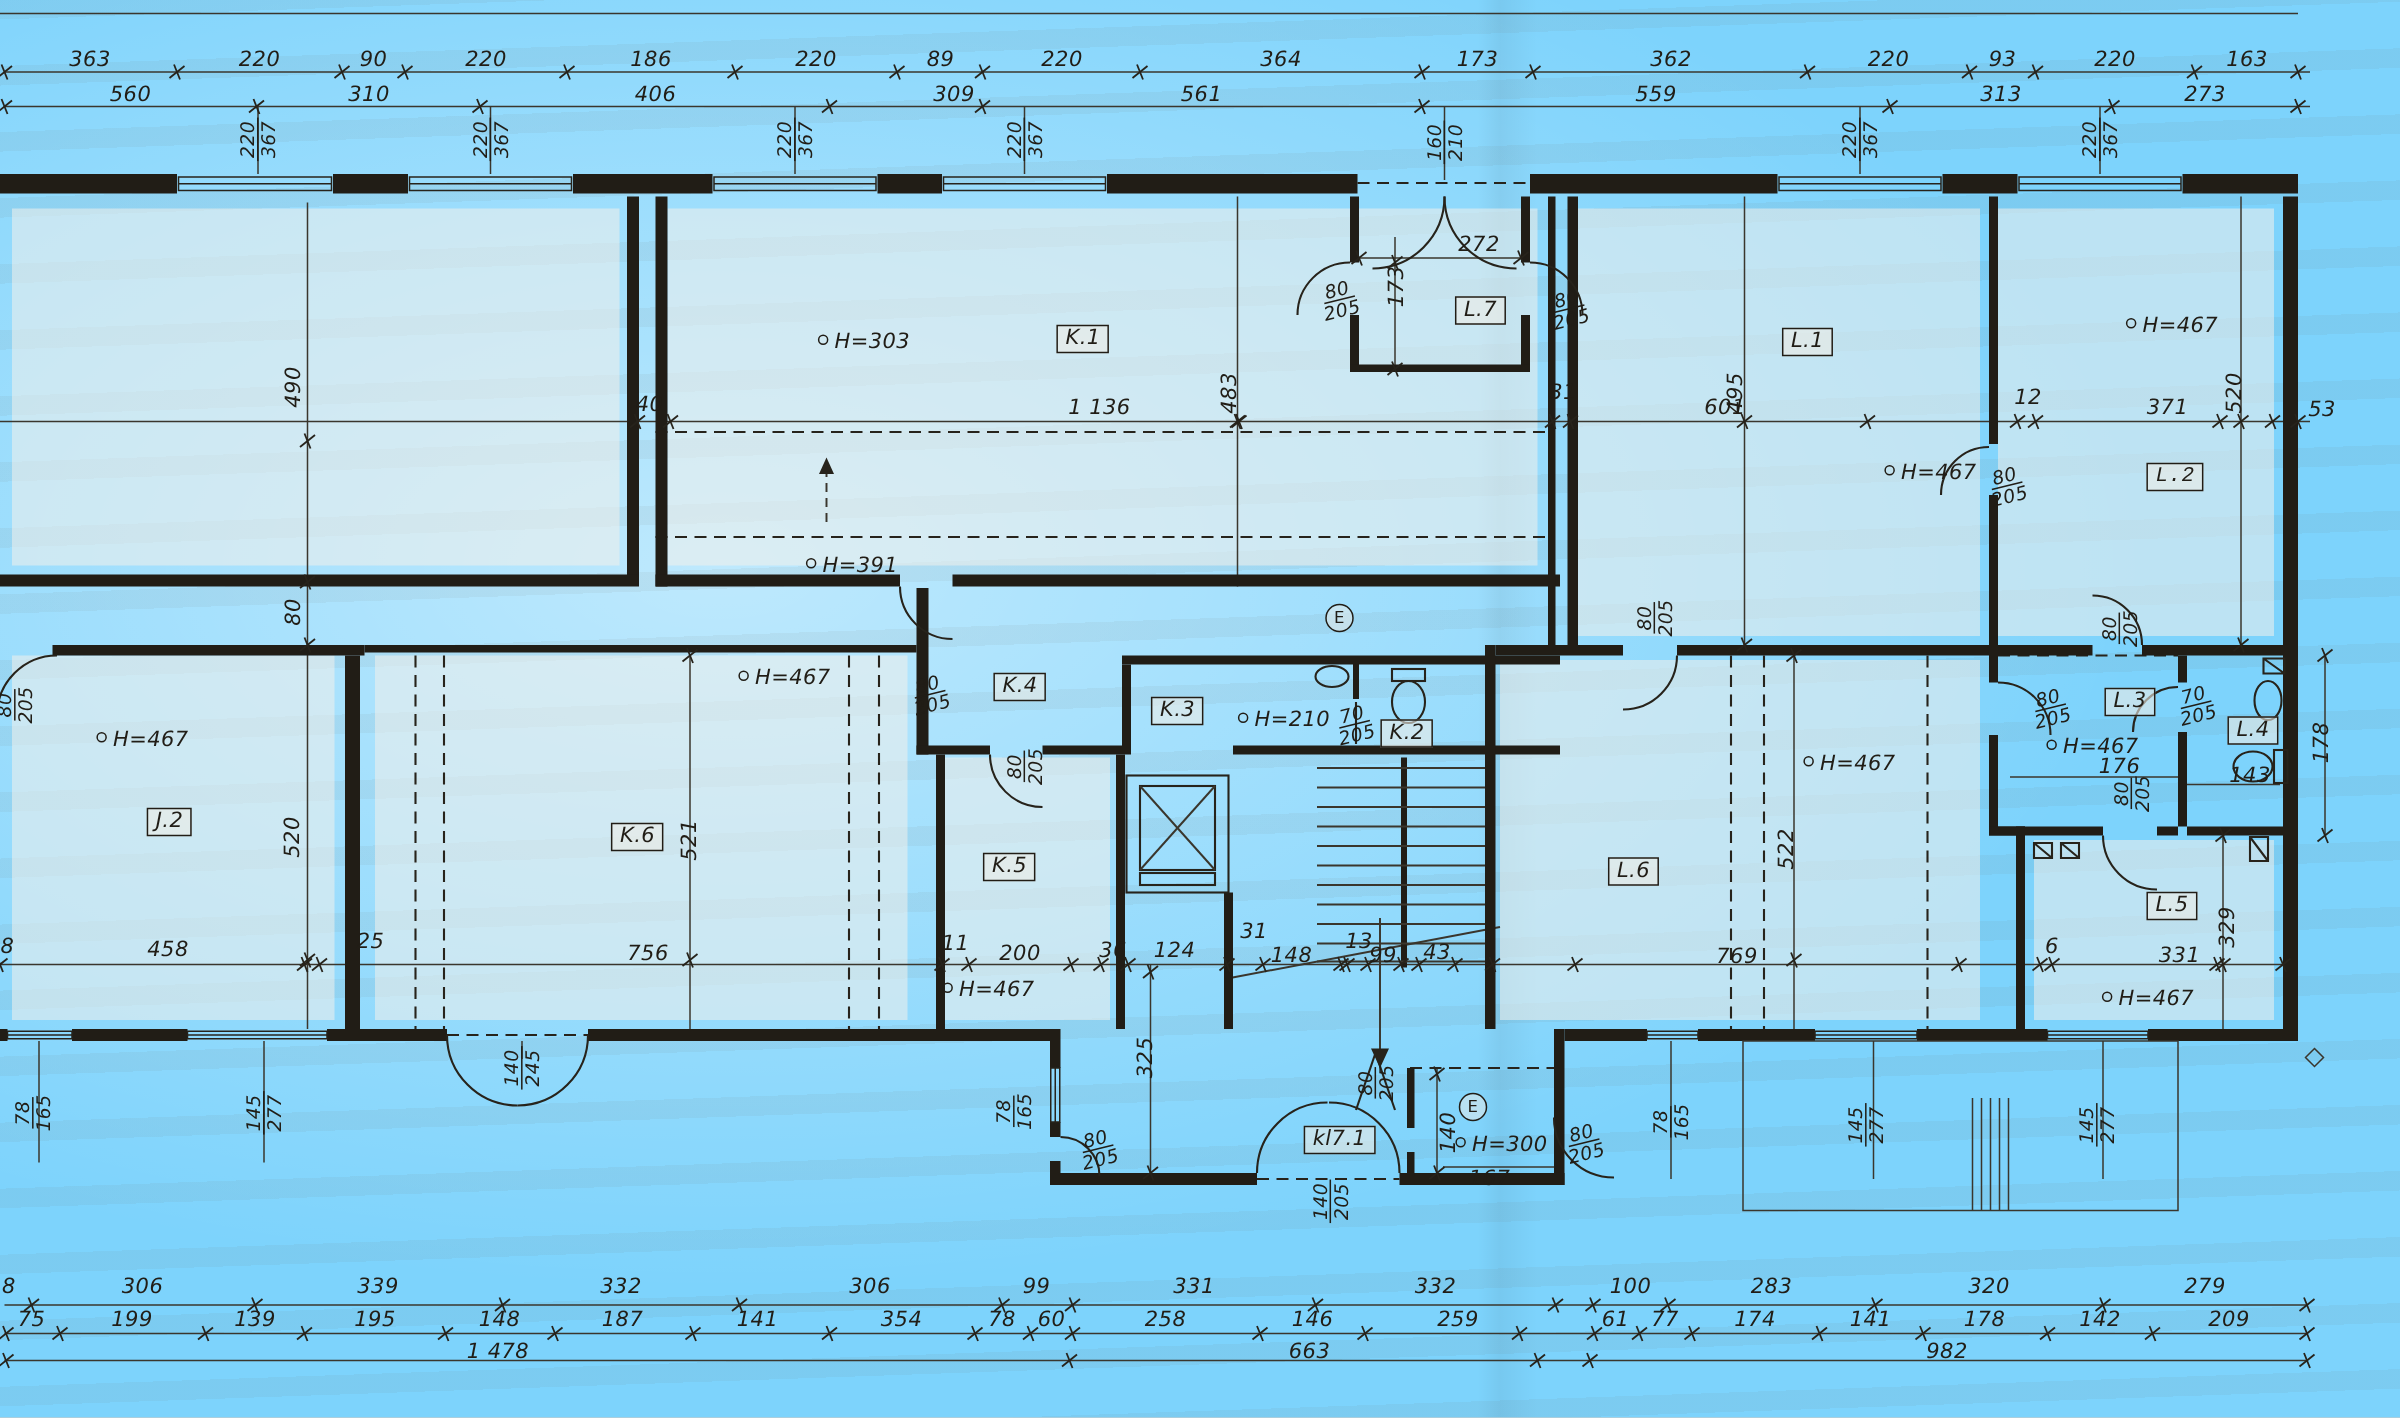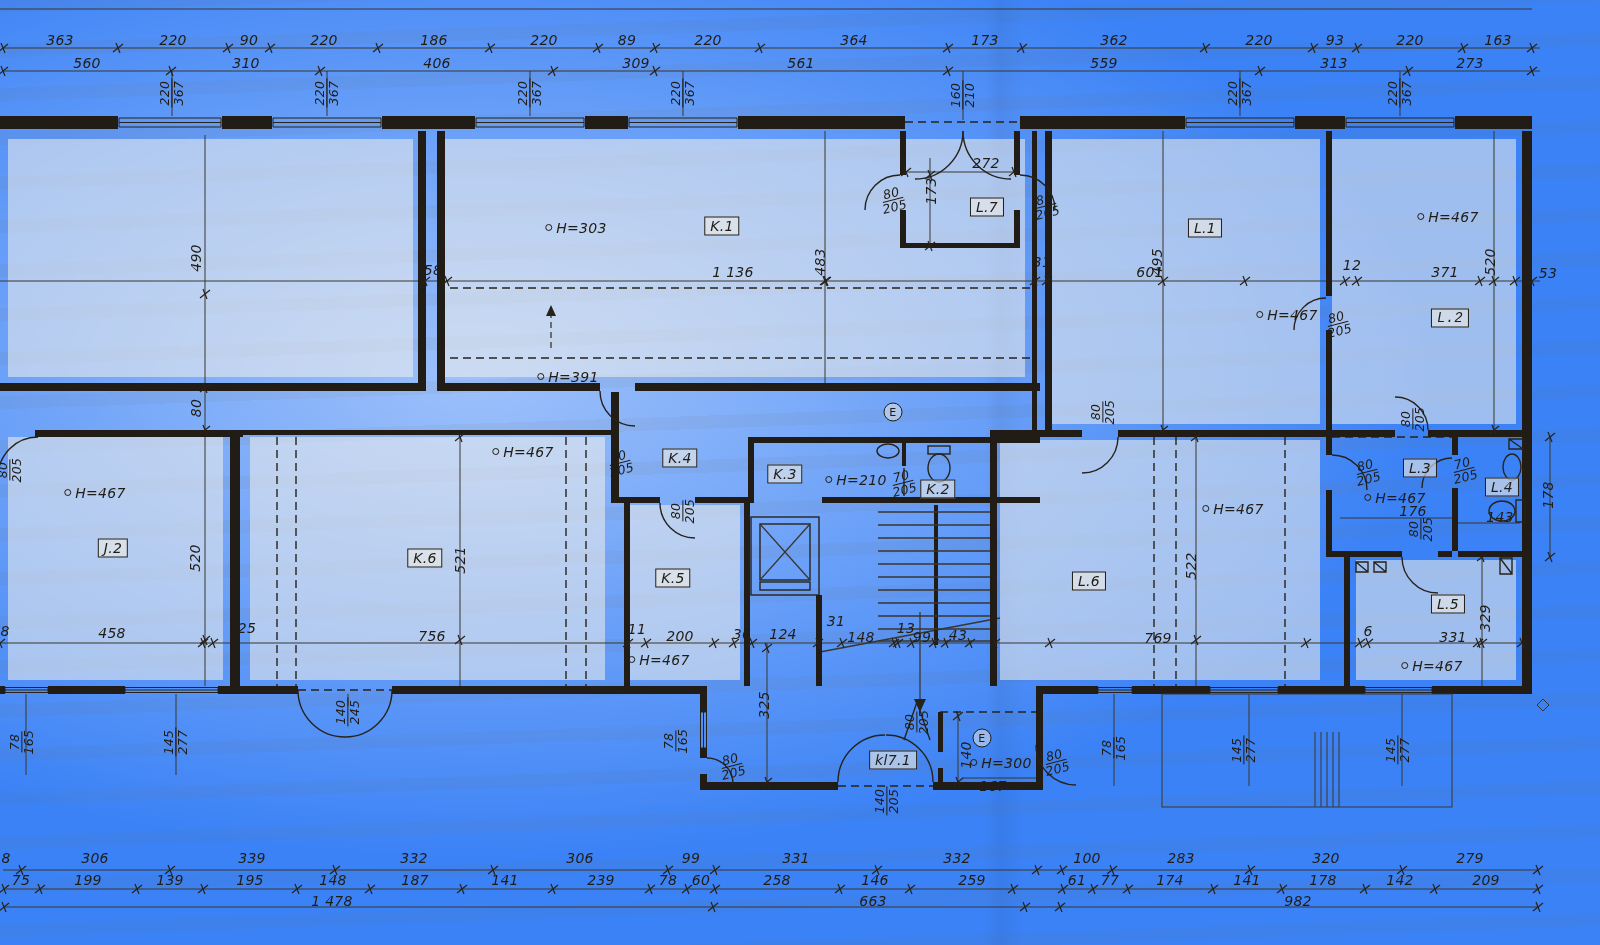--- a/index.html
+++ b/index.html
@@ -1,17 +1,17 @@
 <!DOCTYPE html>
 <html style="--paper: #e8e6e1; --ink: #211d16;"><head>
 <meta charset="utf-8">
 <style>
   html,body{margin:0;padding:0;background:#cfccc6;}
   #stage{position:relative;width:1600px;height:945px;overflow:hidden;
-    background:#3b82f6;
+    background:#7dd3fc;
     font-family:"DejaVu Sans",sans-serif;}
   #stage::before{content:"";position:absolute;inset:0;pointer-events:none;
     background:
       repeating-linear-gradient(178deg, rgba(110,104,92,.07) 0 13px, rgba(0,0,0,0) 13px 44px),
       linear-gradient(90deg, rgba(0,0,0,0) 0 985px, rgba(0,0,0,.05) 1000px, rgba(0,0,0,0) 1025px),
       radial-gradient(ellipse at 30% 40%, rgba(255,255,255,.5), rgba(0,0,0,0) 60%);}
   svg{position:absolute;left:0;top:0;}
   .w{fill:var(--ink,#211d16);}
   .tint{fill:#f3f1eb;opacity:.55;}
   .tl{stroke:#3a362d;stroke-width:1;fill:none;}
@@ -548,21 +548,21 @@
         <span class="den">210</span>
       </div>
       <div class="lbl k-frac" style="left: 1240px; top: 93px; transform: translate(-50%, -50%) rotate(-90deg);">
         <span class="num">220</span>
         <span class="den">367</span>
       </div>
       <div class="lbl k-frac" style="left: 1400px; top: 93px; transform: translate(-50%, -50%) rotate(-90deg);">
         <span class="num">220</span>
         <span class="den">367</span>
       </div>
-      <div class="lbl k-dim" style="left: 433px; top: 270px; transform: translate(-50%, -50%);">58</div>
+      <div class="lbl k-dim" style="left: 433px; top: 270px; transform: translate(-50%, -50%);">40</div>
       <div class="lbl k-dim" style="left: 733px; top: 272px; transform: translate(-50%, -50%);">1 136</div>
       <div class="lbl k-dim" style="left: 1042px; top: 262px; transform: translate(-50%, -50%);">31</div>
       <div class="lbl k-dim" style="left: 1150px; top: 272px; transform: translate(-50%, -50%);">601</div>
       <div class="lbl k-dim" style="left: 1352px; top: 265px; transform: translate(-50%, -50%);">12</div>
       <div class="lbl k-dim" style="left: 1445px; top: 272px; transform: translate(-50%, -50%);">371</div>
       <div class="lbl k-dim" style="left: 1548px; top: 273px; transform: translate(-50%, -50%);">53</div>
       <div class="lbl k-dim" style="left: 196px; top: 258px; transform: translate(-50%, -50%) rotate(-90deg);">490</div>
       <div class="lbl k-dim" style="left: 820px; top: 262px; transform: translate(-50%, -50%) rotate(-90deg);">483</div>
       <div class="lbl k-dim" style="left: 1157px; top: 262px; transform: translate(-50%, -50%) rotate(-90deg);">495</div>
       <div class="lbl k-dim" style="left: 1490px; top: 262px; transform: translate(-50%, -50%) rotate(-90deg);">520</div>
@@ -728,21 +728,21 @@
       <div class="lbl k-dim" style="left: 1181px; top: 858px; transform: translate(-50%, -50%);">283</div>
       <div class="lbl k-dim" style="left: 1326px; top: 858px; transform: translate(-50%, -50%);">320</div>
       <div class="lbl k-dim" style="left: 1470px; top: 858px; transform: translate(-50%, -50%);">279</div>
       <div class="lbl k-dim" style="left: 21px; top: 880px; transform: translate(-50%, -50%);">75</div>
       <div class="lbl k-dim" style="left: 88px; top: 880px; transform: translate(-50%, -50%);">199</div>
       <div class="lbl k-dim" style="left: 170px; top: 880px; transform: translate(-50%, -50%);">139</div>
       <div class="lbl k-dim" style="left: 250px; top: 880px; transform: translate(-50%, -50%);">195</div>
       <div class="lbl k-dim" style="left: 333px; top: 880px; transform: translate(-50%, -50%);">148</div>
       <div class="lbl k-dim" style="left: 415px; top: 880px; transform: translate(-50%, -50%);">187</div>
       <div class="lbl k-dim" style="left: 505px; top: 880px; transform: translate(-50%, -50%);">141</div>
-      <div class="lbl k-dim" style="left: 601px; top: 880px; transform: translate(-50%, -50%);">239</div>
+      <div class="lbl k-dim" style="left: 601px; top: 880px; transform: translate(-50%, -50%);">354</div>
       <div class="lbl k-dim" style="left: 668px; top: 880px; transform: translate(-50%, -50%);">78</div>
       <div class="lbl k-dim" style="left: 701px; top: 880px; transform: translate(-50%, -50%);">60</div>
       <div class="lbl k-dim" style="left: 777px; top: 880px; transform: translate(-50%, -50%);">258</div>
       <div class="lbl k-dim" style="left: 875px; top: 880px; transform: translate(-50%, -50%);">146</div>
       <div class="lbl k-dim" style="left: 972px; top: 880px; transform: translate(-50%, -50%);">259</div>
       <div class="lbl k-dim" style="left: 1077px; top: 880px; transform: translate(-50%, -50%);">61</div>
       <div class="lbl k-dim" style="left: 1110px; top: 880px; transform: translate(-50%, -50%);">77</div>
       <div class="lbl k-dim" style="left: 1170px; top: 880px; transform: translate(-50%, -50%);">174</div>
       <div class="lbl k-dim" style="left: 1247px; top: 880px; transform: translate(-50%, -50%);">141</div>
       <div class="lbl k-dim" style="left: 1323px; top: 880px; transform: translate(-50%, -50%);">178</div>

